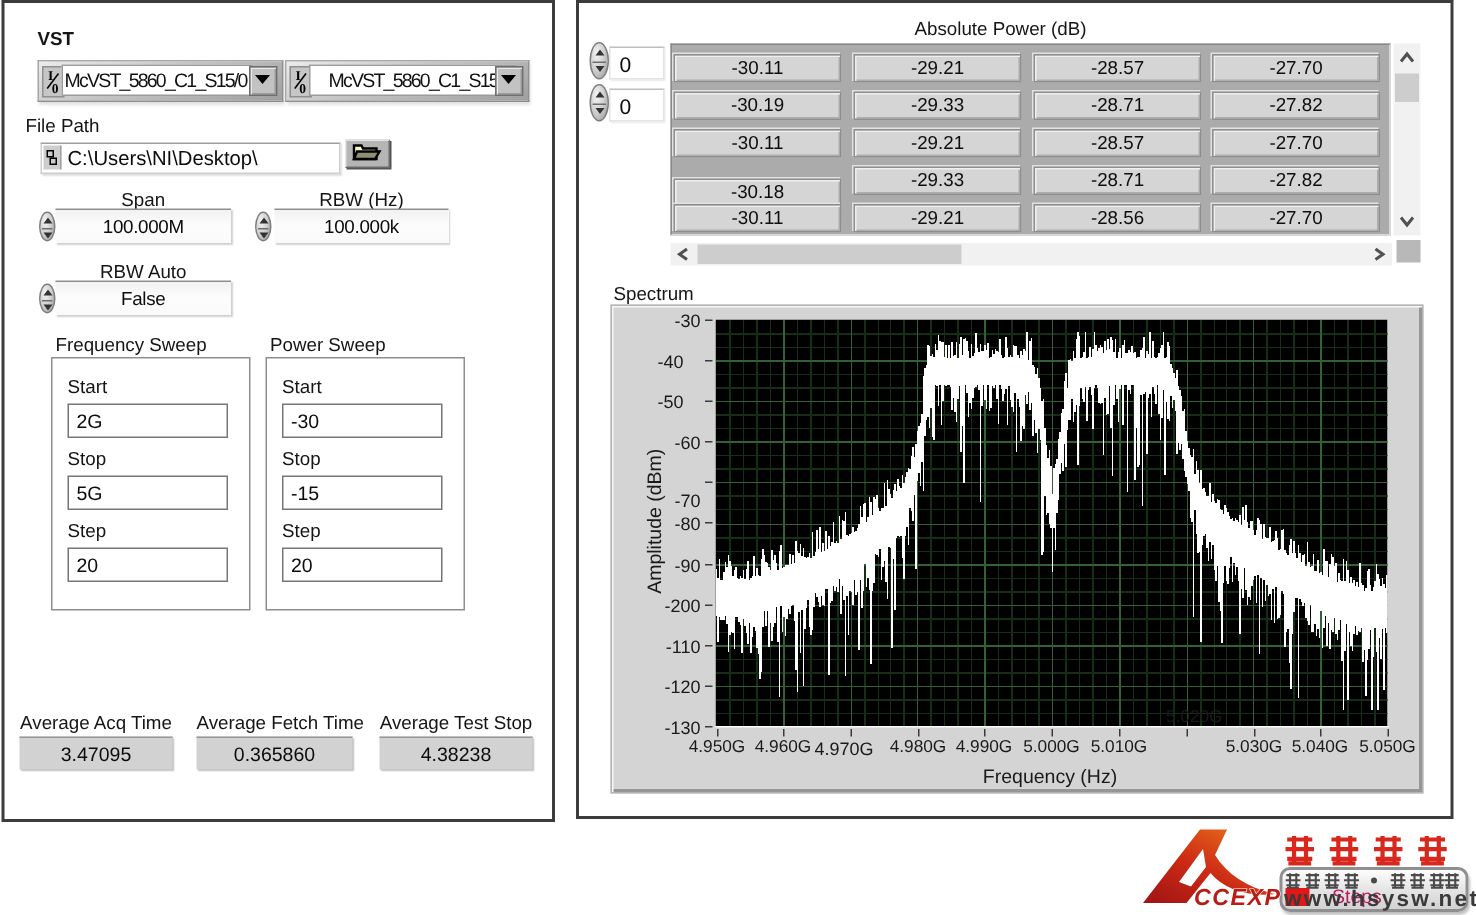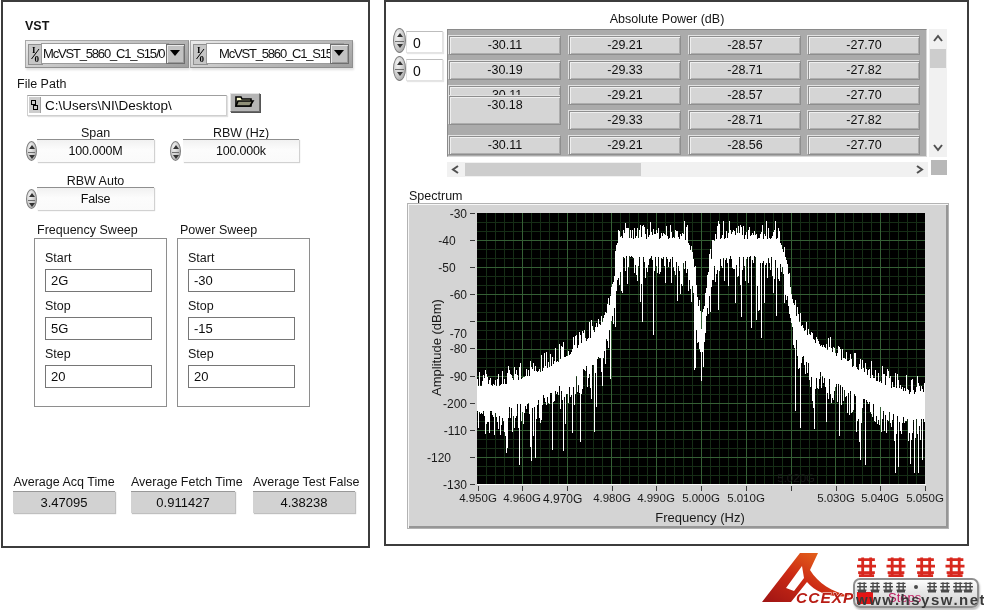--- a/index.html
+++ b/index.html
@@ -115,22 +115,22 @@
 <div class="fld" style="left:45px;top:365px;width:107px;height:23px">20</div>
 <div class="lbl" style="left:188px;top:252px">Start</div>
 <div class="fld" style="left:188px;top:269px;width:107px;height:23px">-30</div>
 <div class="lbl" style="left:188px;top:300px">Stop</div>
 <div class="fld" style="left:188px;top:317px;width:107px;height:23px">-15</div>
 <div class="lbl" style="left:188px;top:348px">Step</div>
 <div class="fld" style="left:188px;top:365px;width:107px;height:23px">20</div>
 <div class="lbl" style="left:13px;top:476px;width:102px;text-align:center">Average Acq Time</div>
 <div class="ind" style="left:13px;top:491px;width:102px;height:21px;line-height:21px">3.47095</div>
 <div class="lbl" style="left:131px;top:476px;width:104px;text-align:center">Average Fetch Time</div>
-<div class="ind" style="left:131px;top:491px;width:104px;height:21px;line-height:21px">0.911427</div>
-<div class="lbl" style="left:253px;top:476px;width:102px;text-align:center">Average Test False</div>
+<div class="ind" style="left:131px;top:491px;width:104px;height:21px;line-height:21px">0.365860</div>
+<div class="lbl" style="left:253px;top:476px;width:102px;text-align:center">Average Test Stop</div>
 <div class="ind" style="left:253px;top:491px;width:102px;height:21px;line-height:21px">4.38238</div>
 <div class="lbl" style="left:427px;top:13px;width:480px;text-align:center">Absolute Power (dB)</div>
 <div class="spin" style="left:393px;top:28px;width:13px;height:25px">
 <div class="sptri" style="left:3px;top:4px;border-bottom:4px solid #333"></div>
 <div class="spline" style="top:12px"></div>
 <div class="sptri" style="left:3px;top:15px;border-top:4px solid #333"></div>
 </div>
 <div class="a" style="left:406px;top:31px;width:37px;height:22px;background:#fff;
 border:1px solid #e3e3e3;border-top-color:#bdbdbd;box-shadow:1px 1px 1px rgba(0,0,0,0.10);
 font-size:14px;color:#0c0c0c;line-height:22px;padding-left:6px;box-sizing:border-box">0</div>
@@ -149,21 +149,21 @@
 <div class="cell" style="left:689px;top:36px;width:112px;height:19px;line-height:17px">-28.57</div>
 <div class="cell" style="left:808px;top:36px;width:112px;height:19px;line-height:17px">-27.70</div>
 <div class="cell" style="left:449px;top:61px;width:112px;height:19px;line-height:17px">-30.19</div>
 <div class="cell" style="left:569px;top:61px;width:112px;height:19px;line-height:17px">-29.33</div>
 <div class="cell" style="left:689px;top:61px;width:112px;height:19px;line-height:17px">-28.71</div>
 <div class="cell" style="left:808px;top:61px;width:112px;height:19px;line-height:17px">-27.82</div>
 <div class="cell" style="left:449px;top:86px;width:112px;height:19px;line-height:17px">-30.11</div>
 <div class="cell" style="left:569px;top:86px;width:112px;height:19px;line-height:17px">-29.21</div>
 <div class="cell" style="left:689px;top:86px;width:112px;height:19px;line-height:17px">-28.57</div>
 <div class="cell" style="left:808px;top:86px;width:112px;height:19px;line-height:17px">-27.70</div>
-<div class="cell" style="left:449px;top:96px;width:112px;height:29px;line-height:17px">-30.18</div>
+<div class="cell" style="left:449px;top:119px;width:112px;height:29px;line-height:17px">-30.18</div>
 <div class="cell" style="left:569px;top:111px;width:112px;height:19px;line-height:17px">-29.33</div>
 <div class="cell" style="left:689px;top:111px;width:112px;height:19px;line-height:17px">-28.71</div>
 <div class="cell" style="left:808px;top:111px;width:112px;height:19px;line-height:17px">-27.82</div>
 <div class="cell" style="left:449px;top:136px;width:112px;height:19px;line-height:17px">-30.11</div>
 <div class="cell" style="left:569px;top:136px;width:112px;height:19px;line-height:17px">-29.21</div>
 <div class="cell" style="left:689px;top:136px;width:112px;height:19px;line-height:17px">-28.56</div>
 <div class="cell" style="left:808px;top:136px;width:112px;height:19px;line-height:17px">-27.70</div>
 <div class="a" style="left:929px;top:29px;width:18px;height:128px;background:#f1f1f1">
 <svg width="18" height="128" style="position:absolute;left:0;top:0">
 <polyline points="5,12 9,7 13,12" fill="none" stroke="#505050" stroke-width="2"></polyline>
@@ -200,21 +200,21 @@
 <div class="axlbl" style="left:427px;top:327px;width:40px;text-align:right">-70</div>
 <div class="tick" style="left:470px;top:321px;width:5px;height:1px"></div>
 <div class="axlbl" style="left:427px;top:342px;width:40px;text-align:right">-80</div>
 <div class="tick" style="left:470px;top:348px;width:5px;height:1px"></div>
 <div class="axlbl" style="left:427px;top:370px;width:40px;text-align:right">-90</div>
 <div class="tick" style="left:470px;top:376px;width:5px;height:1px"></div>
 <div class="axlbl" style="left:427px;top:397px;width:40px;text-align:right">-200</div>
 <div class="tick" style="left:470px;top:403px;width:5px;height:1px"></div>
 <div class="axlbl" style="left:427px;top:424px;width:40px;text-align:right">-110</div>
 <div class="tick" style="left:470px;top:430px;width:5px;height:1px"></div>
-<div class="axlbl" style="left:427px;top:451px;width:40px;text-align:left">-120</div>
+<div class="axlbl" style="left:427px;top:451px;width:40px;text-align:right">-120</div>
 <div class="tick" style="left:470px;top:457px;width:5px;height:1px"></div>
 <div class="axlbl" style="left:427px;top:478px;width:40px;text-align:right">-130</div>
 <div class="tick" style="left:470px;top:484px;width:5px;height:1px"></div>
 <div class="tick" style="left:478px;top:486px;width:1px;height:5px"></div>
 <div class="axlbl" style="left:454px;top:492px;width:48px;text-align:center;font-size:11.5px">4.950G</div>
 <div class="tick" style="left:522px;top:486px;width:1px;height:5px"></div>
 <div class="axlbl" style="left:498px;top:492px;width:48px;text-align:center;font-size:11.5px">4.960G</div>
 <div class="tick" style="left:567px;top:486px;width:1px;height:5px"></div>
 <div class="axlbl" style="left:543px;top:492px;width:48px;text-align:left;font-size:12px">4.970G</div>
 <div class="tick" style="left:612px;top:486px;width:1px;height:5px"></div>

